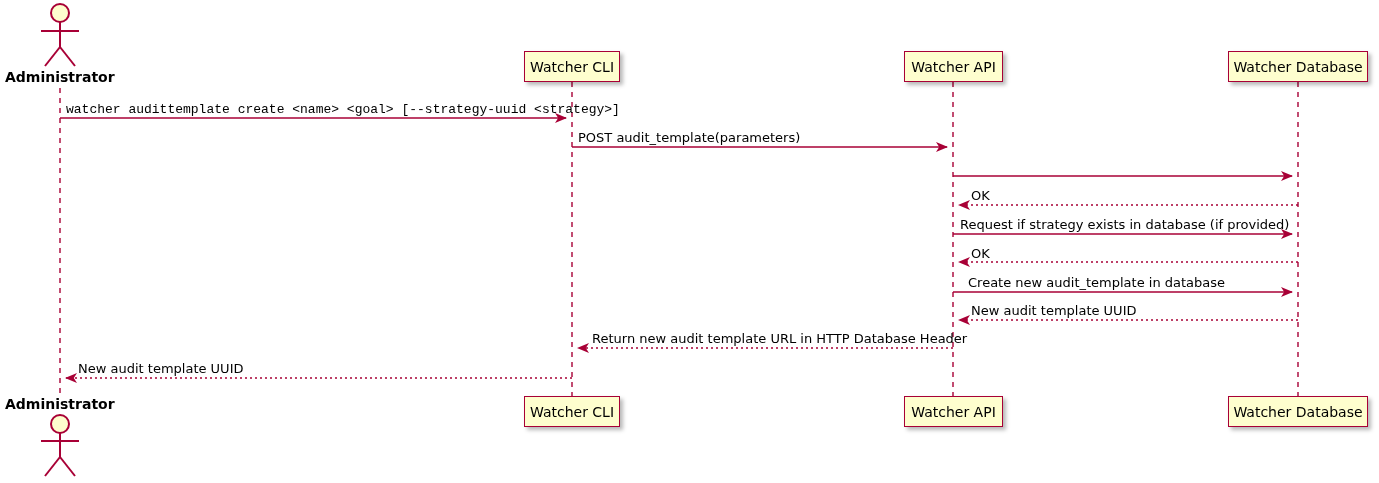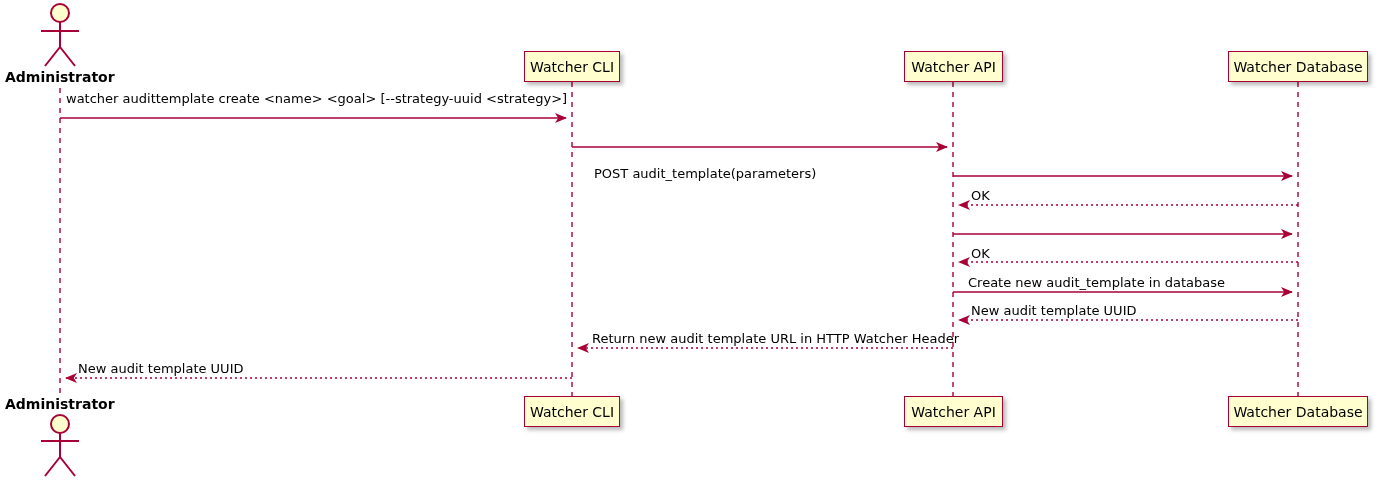--- a/index.html
+++ b/index.html
@@ -134,22 +134,23 @@
   <div class="pbox" style="left:904px; top:396px; width:99px; height:31px;">
     <span>Watcher API</span>
   </div>
   <div class="pbox" style="left:1228px; top:396px; width:140px; height:31px;">
     <span>Watcher Database</span>
   </div>
 
   <div class="lbl actor-name" style="left:5px; top:70px;">Administrator</div>
   <div class="lbl actor-name" style="left:5px; top:397px;">Administrator</div>
 
-  <div class="msg-text" style="left:66px; top:91px;">watcher audittemplate create &lt;name&gt; &lt;goal&gt; [--strategy-uuid &lt;strategy&gt;]</div>
-  <div class="msg-text" style="left:594px; top:130px;margin-top:36px;">POST audit_template(parameters)</div>
+  <div class="msg-text" style="left:66px; top:102px;font-family:Liberation Mono, monospace;">watcher audittemplate create &lt;name&gt; &lt;goal&gt; [--strategy-uuid &lt;strategy&gt;]</div>
+  <div class="msg-text" style="left:578px; top:130px;">POST audit_template(parameters)</div>
   <div class="msg-text" style="left:971px; top:188px;">OK</div>
+  <div class="msg-text" style="left:960px; top:217px;">Request if strategy exists in database (if provided)</div>
   <div class="msg-text" style="left:971px; top:246px;">OK</div>
   <div class="msg-text" style="left:960px; top:275px;margin-left:8px;">Create new audit_template in database</div>
   <div class="msg-text" style="left:971px; top:303px;">New audit template UUID</div>
-  <div class="msg-text" style="left:592px; top:331px;">Return new audit template URL in HTTP Watcher Header</div>
+  <div class="msg-text" style="left:592px; top:331px;">Return new audit template URL in HTTP Database Header</div>
   <div class="msg-text" style="left:78px; top:361px;">New audit template UUID</div>
 
 </div>
 
 </body></html>

